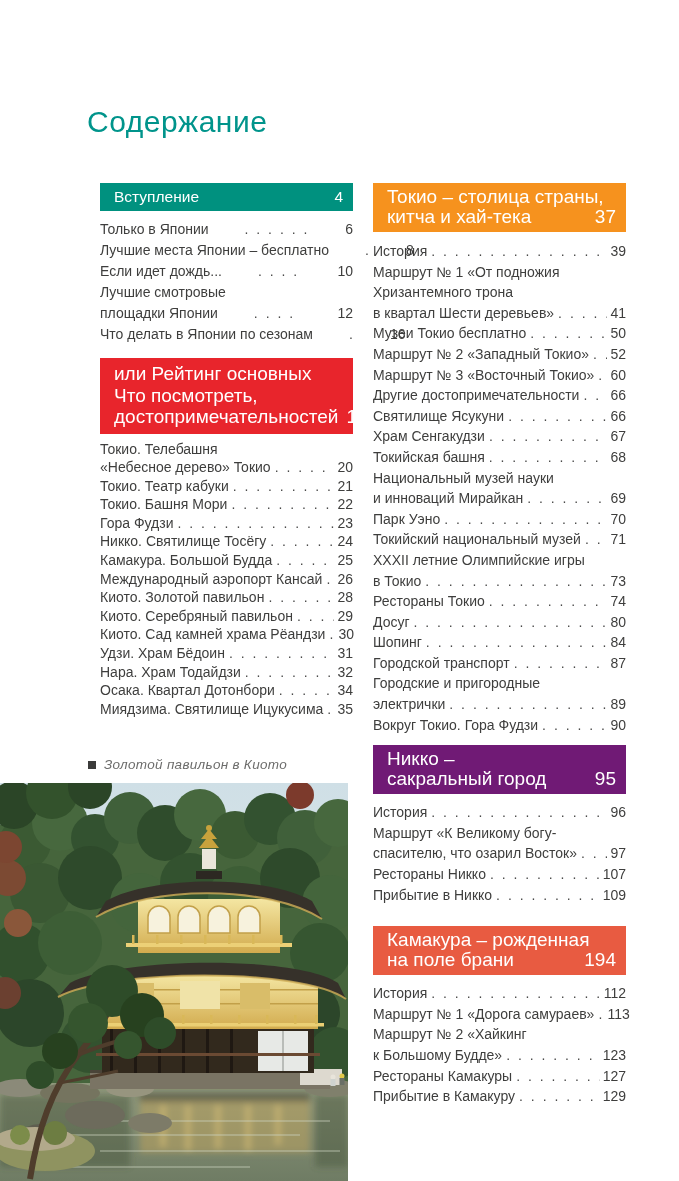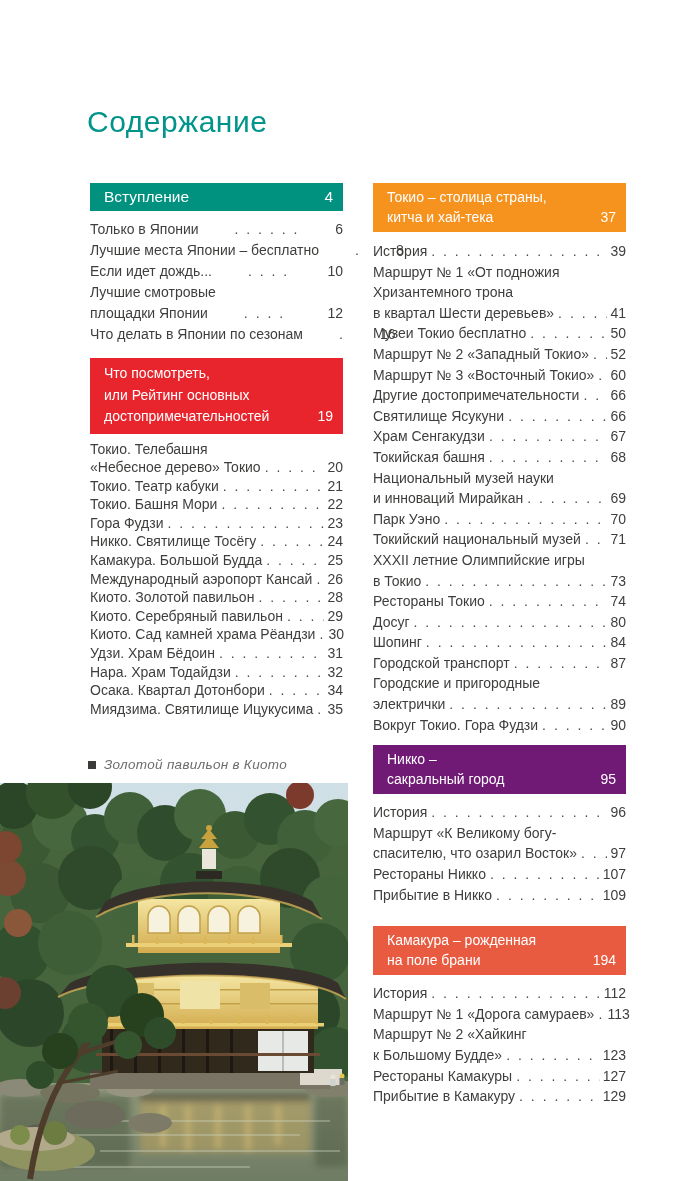--- a/index.html
+++ b/index.html
@@ -3,24 +3,24 @@
 <meta charset="utf-8">
 <style>
   html,body{margin:0;padding:0;}
   body{width:679px;height:1181px;background:#ffffff;font-family:"Liberation Sans",sans-serif;}
   .page{position:relative;width:661px;height:1181px;overflow:hidden;background:#fff;}
 
   .title{position:absolute;left:87px;top:105px;margin:0;font-size:30px;font-weight:400;
          color:#00948B;letter-spacing:0.5px;}
 
   .col{position:absolute;top:183px;width:253px;}
-  #col-left{left:90px;}
+  #col-left{left:100px;}
   #col-right{left:373px;}
 
-  .sec-header{color:#fff;padding:4px 10px 5px 14px;font-size:14px;line-height:21.5px;}
+  .sec-header{color:#fff;padding:4px 10px 5px 14px;font-size:19px;line-height:21.5px;}
   .hline{display:flex;justify-content:space-between;align-items:baseline;}
   .hpage{margin-left:8px;}
 
   .c-teal{font-size:15.5px;line-height:18px;padding:5px 10px 5px 14px;}
   .c-orange,.c-deep-orange,.c-tomato{line-height:20px;padding:4px 10px 5px 14px;}
   .c-red{margin-top:13px;padding:5px 10px 6px 14px;}
   .c-deep-orange{margin-top:10px;}
   .c-tomato{margin-top:21px;}
 
   .entries{margin-top:10px;}
@@ -85,24 +85,24 @@
             <span class="epage">12</span>
           </div>
           <div class="entry">
             <span class="etext">Что делать в Японии по сезонам</span>
             <span class="dots"></span>
             <span class="epage">16</span>
           </div>
         </div>
         <div class="sec-header c-red" style="background: rgb(232, 37, 44);">
           <div class="hline">
+            <span class="htext">или Рейтинг основных</span>
+          </div>
+          <div class="hline">
             <span class="htext">Что посмотреть,</span>
-          </div>
-          <div class="hline">
-            <span class="htext">или Рейтинг основных</span>
           </div>
           <div class="hline">
             <span class="htext">достопримечательностей</span>
             <span class="hpage">19</span>
           </div>
         </div>
         <div class="entries">
           <div class="entry">
             <span class="etext">Токио. Телебашня</span>
           </div>

